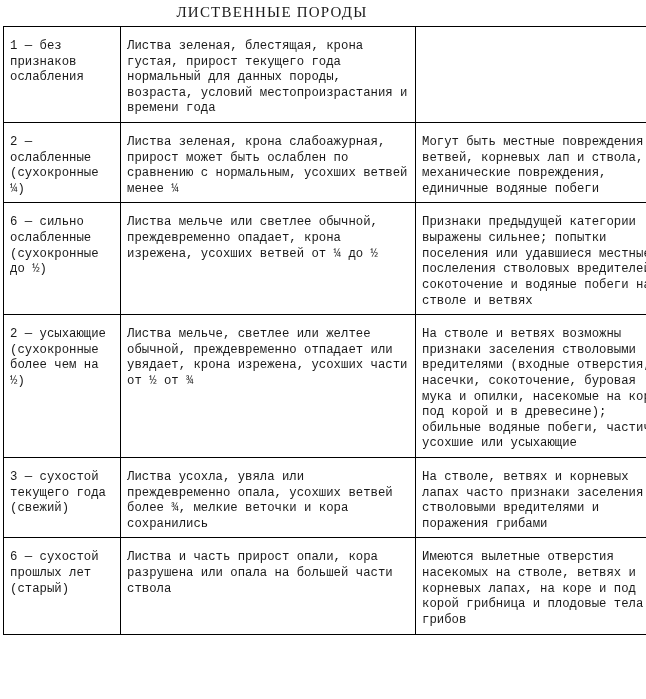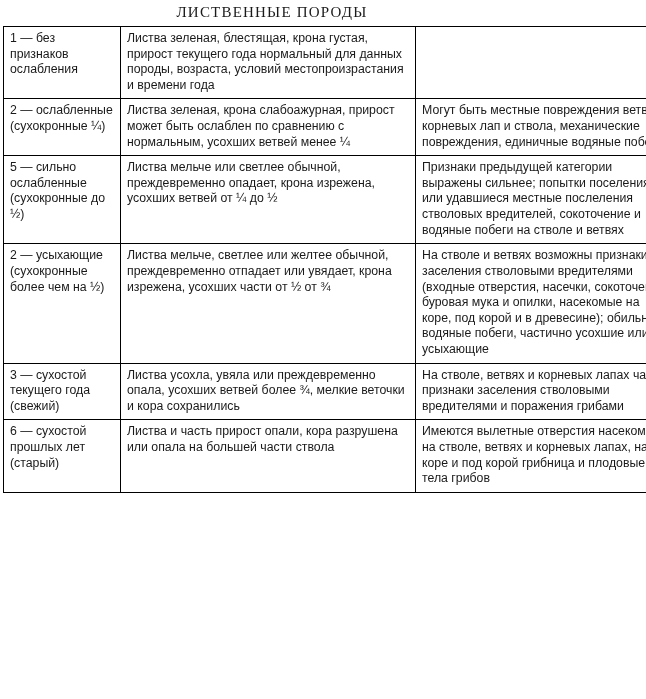--- a/index.html
+++ b/index.html
@@ -29,24 +29,24 @@
   }
   table.grading-table {
     border-collapse: collapse;
     width: 640px;
     margin-left: 3px;
     table-layout: fixed;
   }
   table.grading-table td {
     border: 1px solid #000000;
     vertical-align: top;
-    padding: 4px 5px 5px 6px;
+    padding: 12px 5px 5px 6px;
     font-size: 12.3px;
     line-height: 1.27;
-    font-family: Liberation Sans, sans-serif;
+    font-family: Liberation Mono, monospace;
     margin-top: 48px;
   }
   td.col-cat {
     width: 105px;
   }
   td.col-desc {
     width: 283px;
     border-radius: 17px;
   }
   td.col-signs {
@@ -66,21 +66,21 @@
         <td class="col-cat">1 — без признаков ослабления</td>
         <td class="col-desc">Листва зеленая, блестящая, крона густая, прирост текущего года нормальный для данных породы, возраста, условий местопроизрастания и времени года</td>
         <td class="col-signs"></td>
       </tr>
       <tr>
         <td class="col-cat">2 — ослабленные (сухокронные ¼)</td>
         <td class="col-desc">Листва зеленая, крона слабоажурная, прирост может быть ослаблен по сравнению с нормальным, усохших ветвей менее ¼</td>
         <td class="col-signs">Могут быть местные повреждения ветвей, корневых лап и ствола, механические повреждения, единичные водяные побеги</td>
       </tr>
       <tr>
-        <td class="col-cat">5 — сильно ослабленные (сухокронные до ½)</td>
+        <td class="col-cat">6 — сильно ослабленные (сухокронные до ½)</td>
         <td class="col-desc">Листва мельче или светлее обычной, преждевременно опадает, крона изрежена, усохших ветвей от ¼ до ½</td>
         <td class="col-signs">Признаки предыдущей категории выражены сильнее; попытки поселения или удавшиеся местные послеления стволовых вредителей, сокоточение и водяные побеги на стволе и ветвях</td>
       </tr>
       <tr>
         <td class="col-cat">2 — усыхающие (сухокронные более чем на ½)</td>
         <td class="col-desc">Листва мельче, светлее или желтее обычной, преждевременно отпадает или увядает, крона изрежена, усохших части от ½ от ¾</td>
         <td class="col-signs">На стволе и ветвях возможны признаки заселения стволовыми вредителями (входные отверстия, насечки, сокоточение, буровая мука и опилки, насекомые на коре, под корой и в древесине); обильные водяные побеги, частично усохшие или усыхающие</td>
       </tr>
       <tr>
         <td class="col-cat">3 — сухостой текущего года (свежий)</td>

